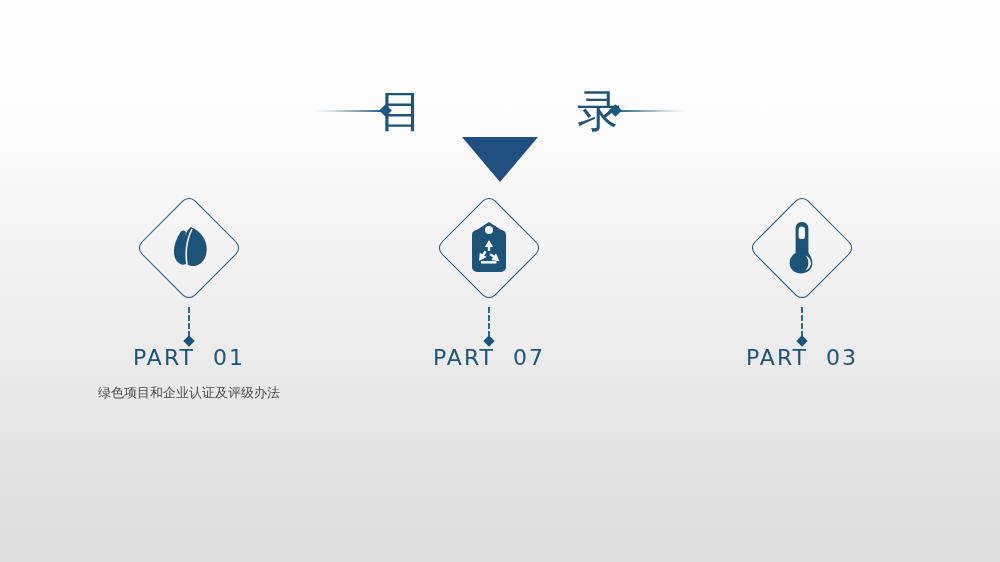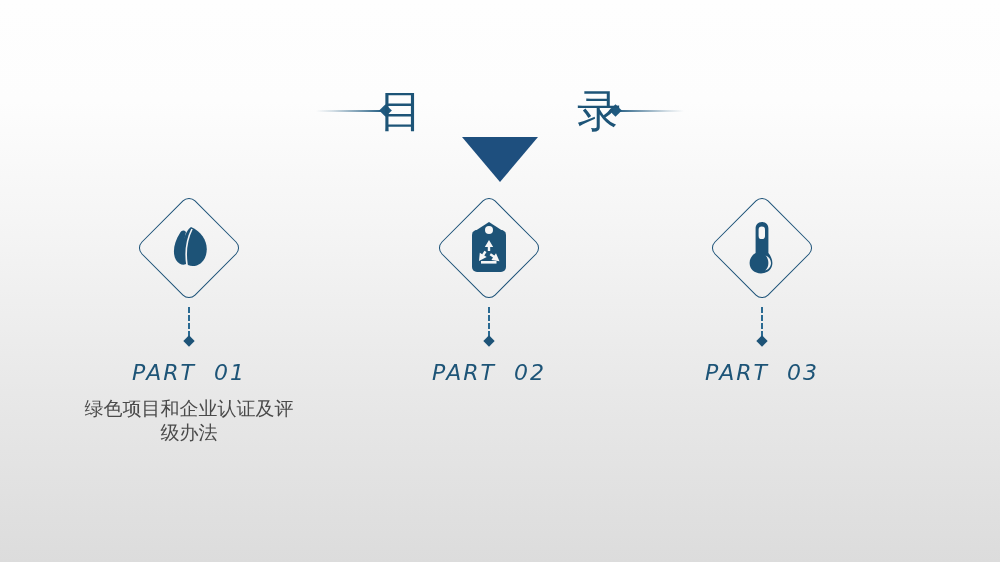--- a/index.html
+++ b/index.html
@@ -100,21 +100,21 @@
     height: 260px;
   }
   .part {
     position: absolute;
     top: 0;
     width: 260px;
     text-align: center;
   }
   .part-0 { left: 59px; }
   .part-1 { left: 359px; }
-  .part-2 { left: 632px; }
+  .part-2 { left: 672px; }
 
   .diamond-wrap {
     position: relative;
     width: 104px;
     height: 104px;
     margin: 0 auto;
   }
   .diamond {
     position: absolute;
     left: 14px;
@@ -156,32 +156,30 @@
     position: absolute;
     left: -3px;
     top: 30px;
     width: 8px;
     height: 8px;
     background: #1d5377;
     transform: rotate(45deg);
   }
 
   .part-title {
-    margin-top: 15px;
     font-size: 22px;
     line-height: 26px;
     color: #1d5477;
     letter-spacing: 2px;
     font-family: "DejaVu Sans", "Liberation Sans", sans-serif;
     white-space: pre;
-    font-style: italic;
   }
   .part-desc {
     margin-top: 10px;
-    font-size: 19px;
+    font-size: 13px;
     line-height: 24px;
     color: #4a4a4a;
     font-family: "DejaVu Sans", "Liberation Sans", sans-serif;
     padding: 0 18px;
   }
 </style>
 </head>
 <body>
 
 <div id="slide">
@@ -235,21 +233,21 @@
               <path d="M34.5 40.3 L26.4 38.9 L28 36.6 L24.6 34.3 L25.9 32.3 L29.4 34.6 L31 32.3 Z"></path>
               <path d="M16 40 L31.5 40 L31.5 42.6 L16 42.6 Z"></path>
             </g>
           </svg>
         </div>
       </div>
       <div class="connector">
         <div class="connector-line"></div>
         <div class="connector-dot"></div>
       </div>
-      <div class="part-title">PART  02</div>
+      <div class="part-title">PART  07</div>
     </div>
 
     <div class="part part-2">
       <div class="diamond-wrap">
         <div class="diamond"></div>
         <div class="diamond-icon">
           <svg width="42" height="56" viewBox="0 0 42 56" aria-hidden="true">
             <path d="M21 2 C16.6 2 14.6 5 14.6 8.6 L14.6 33 C11 35 8.6 38.6 8.6 43 C8.6 49 13.4 53.4 20 53.4 C26.6 53.4 31.4 49 31.4 43 C31.4 38.6 29 35 27.4 33 L27.4 8.6 C27.4 5 25.4 2 21 2 Z" fill="#1d5377"></path>
             <rect x="17.6" y="6.6" width="6.4" height="12.5" rx="3.2" fill="#f6f6f6"></rect>
             <path d="M24.6 35.6 C28 37 30 40 30 43 C30 46.6 27.4 49.6 24.2 50.4 C26.2 48.6 27.4 46 27.4 43 C27.4 40.2 26.4 37.6 24.6 35.6 Z" fill="#f6f6f6"></path>

